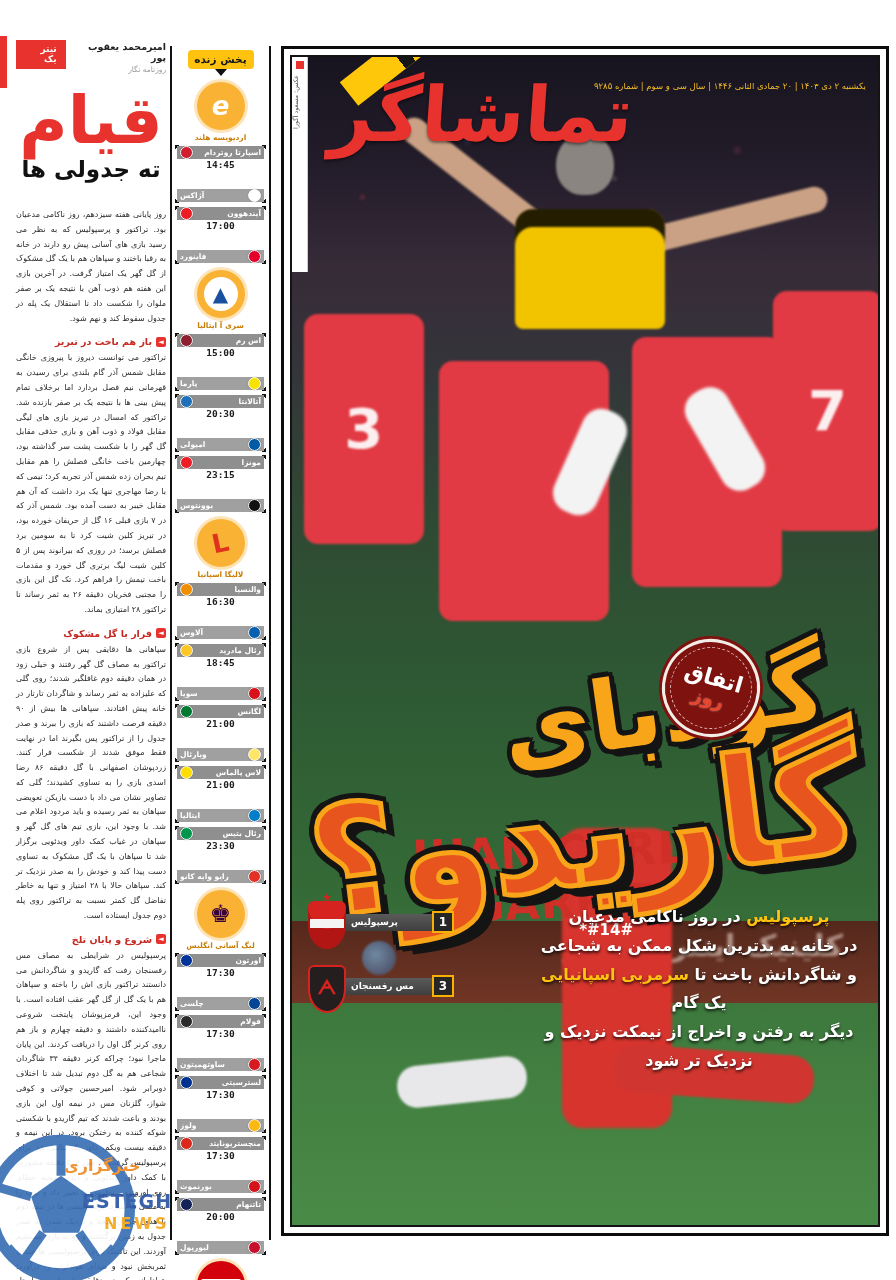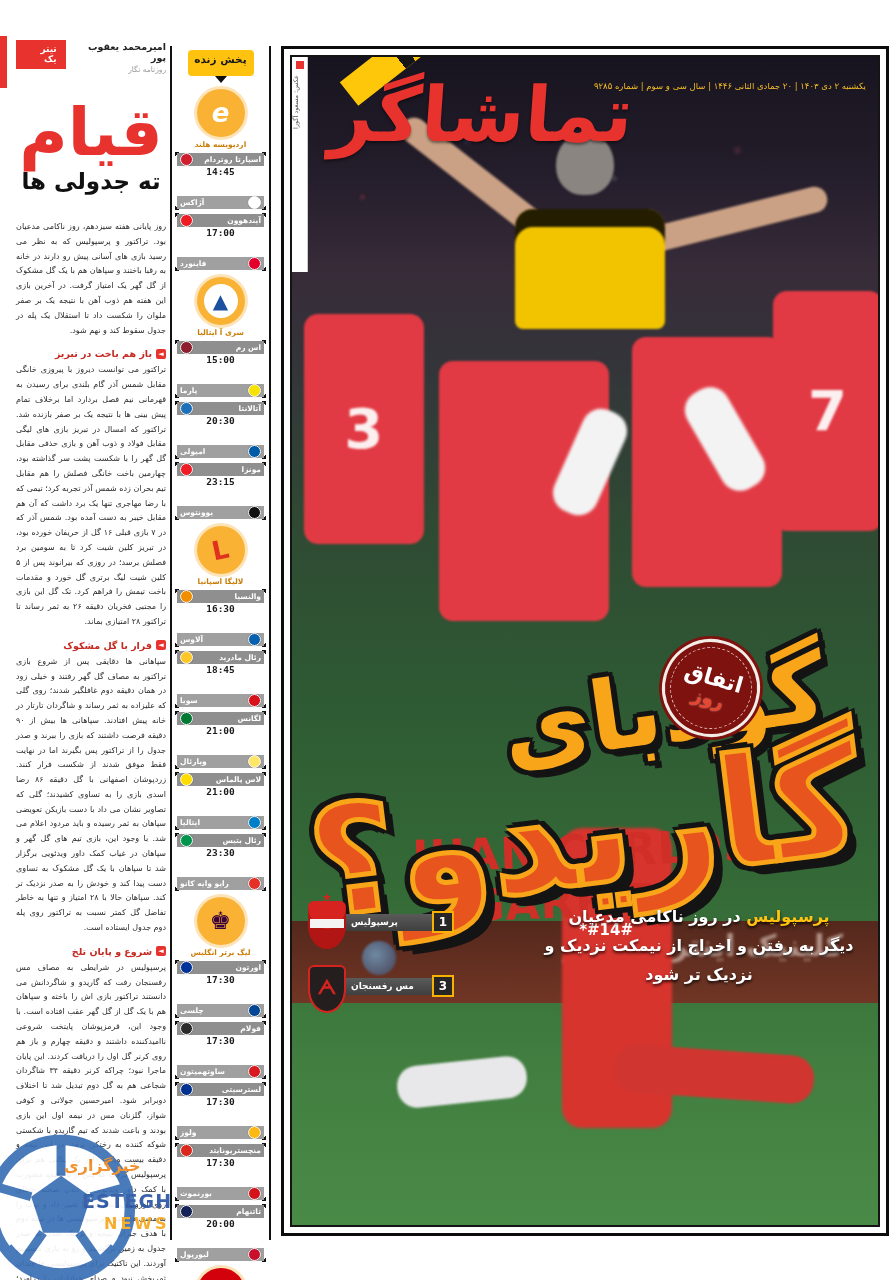--- a/index.html
+++ b/index.html
@@ -6,37 +6,37 @@
   body{width:896px;height:1280px;position:relative;background:#ffffff;overflow:hidden;
        font-family:"DejaVu Sans","Liberation Sans",sans-serif;}
   
   #left-red-strip{position:absolute;left:0;top:36px;width:7px;height:52px;background:#e8322e;}
   #left-col{position:absolute;left:16px;top:40px;width:150px;direction:rtl;}
   .byline{display:flex;flex-direction:row-reverse;align-items:flex-start;gap:5px;}
   .kicker{background:#e8322e;color:#fff;font-size:9px;font-weight:bold;padding:4px 9px 5px;}
   .author-wrap{text-align:right;padding-top:1px;}
   .author{font-size:9.5px;font-weight:bold;color:#222;}
   .role{font-size:7.5px;color:#999;margin-top:2px;}
-  .main-head{color:#e8322e;font-size:66px;font-weight:bold;text-align:center;line-height:1;margin:26px 0 2px;}
+  .main-head{color:#e8322e;font-size:66px;font-weight:bold;text-align:center;line-height:1;margin:14px 0 2px;}
   .sub-head{color:#111;font-size:23px;font-weight:bold;text-align:center;margin:0 0 26px;}
   .intro,.sec-body{font-size:8px;line-height:1.85;color:#2b2b2b;text-align:justify;margin:0 0 10px;}
   .sec-title{display:flex;align-items:center;gap:4px;margin:4px 0 4px;}
   .sec-mark{width:10px;height:10px;background:#e8322e;border-radius:2px;color:#fff;font-size:7px;
             display:flex;align-items:center;justify-content:center;flex:0 0 auto;}
   .sec-title span.t{font-size:9.5px;font-weight:bold;color:#c42a22;}
   
   #watermark{position:absolute;left:-14px;top:1128px;width:230px;height:160px;opacity:.92;}
   #watermark .fa-name{position:absolute;left:78px;top:28px;color:#f08a21;font-size:16px;font-weight:bold;direction:rtl;}
   #watermark .en1{position:absolute;left:96px;top:62px;color:#2b56a4;font-size:19px;font-weight:bold;letter-spacing:1px;}
   #watermark .en2{position:absolute;left:118px;top:86px;color:#f5a81c;font-size:16px;font-weight:bold;letter-spacing:3px;}
   
   #sched{position:absolute;left:170px;top:46px;width:97px;height:1194px;background:#fff;
          border-left:2px solid #111;border-right:2px solid #111;direction:rtl;}
   .live-badge{margin:4px auto 0;width:66px;background:#ffc20e;border-radius:4px;color:#1a1a1a;
-              font-size:10.5px;font-weight:bold;text-align:center;padding:3px 0 11px;}
+              font-size:10.5px;font-weight:bold;text-align:center;padding:3px 0 4px;}
   .live-tri{width:0;height:0;border-left:6px solid transparent;border-right:6px solid transparent;
             border-top:7px solid #111;margin:0 auto 2px;}
   .lg-head{text-align:center;margin:6px 0 2px;}
   .lg-logo{width:48px;height:48px;border-radius:50%;margin:0 auto;display:flex;align-items:center;
            justify-content:center;position:relative;box-shadow:0 0 0 3px rgba(249,178,51,.35);}
   .lg-name{font-size:7.5px;font-weight:bold;color:#c97e08;margin-top:3px;}
   .fx{margin:3px 3px;background:#fff;padding:1px 2px;position:relative;
       background-image:linear-gradient(135deg,#111 3px,transparent 3px),
         linear-gradient(225deg,#111 3px,transparent 3px),
         linear-gradient(45deg,#111 3px,transparent 3px),
@@ -332,21 +332,21 @@
         <div class="fx-time">23:30</div>
         <div class="fx-row away">
           <span class="fx-name">رایو وایه کانو</span>
           <span class="fx-dot" style="background: rgb(229, 48, 39); margin-left: auto;"></span>
         </div>
       </div>
       <div class="lg-head">
         <div class="lg-logo g-prem">
           <span class="g">♚</span>
         </div>
-        <div class="lg-name">لیگ برتر انگلیس</div>
+        <div class="lg-name">لیگ آسانی انگلیس</div>
       </div>
       <div class="fx">
         <div class="fx-row home">
           <span class="fx-name">اورتون</span>
           <span class="fx-dot" style="background: rgb(0, 51, 153); margin-right: auto;"></span>
         </div>
         <div class="fx-time">17:30</div>
         <div class="fx-row away">
           <span class="fx-name">چلسی</span>
           <span class="fx-dot" style="background: rgb(3, 70, 148); margin-left: auto;"></span>
@@ -467,20 +467,22 @@
     <div id="garrido">گاریدو؟</div>
 
     <div id="stamp">
       <div class="inner"></div>
       <div class="l1">اتفاق</div>
       <div class="l2">روز</div>
     </div>
 
     <div id="subhead">
         <div><span class="hl">پرسپولیس</span><span> در روز ناکامی مدعیان</span></div>
+        <div><span>در خانه به بدترین شکل ممکن به شجاعی</span></div>
+        <div><span>و شاگردانش باخت تا </span><span class="hl">سرمربی اسپانیایی</span><span> یک گام</span></div>
         <div><span>دیگر به رفتن و اخراج از نیمکت نزدیک و نزدیک تر شود</span></div>
       </div>
 
     <div id="scorebox">
       <div id="tvmark"></div>
     <div class="score-row">
           <div class="crest pers">
             <div class="star">★</div>
             <div class="shield"></div>
             <div class="band"></div>

